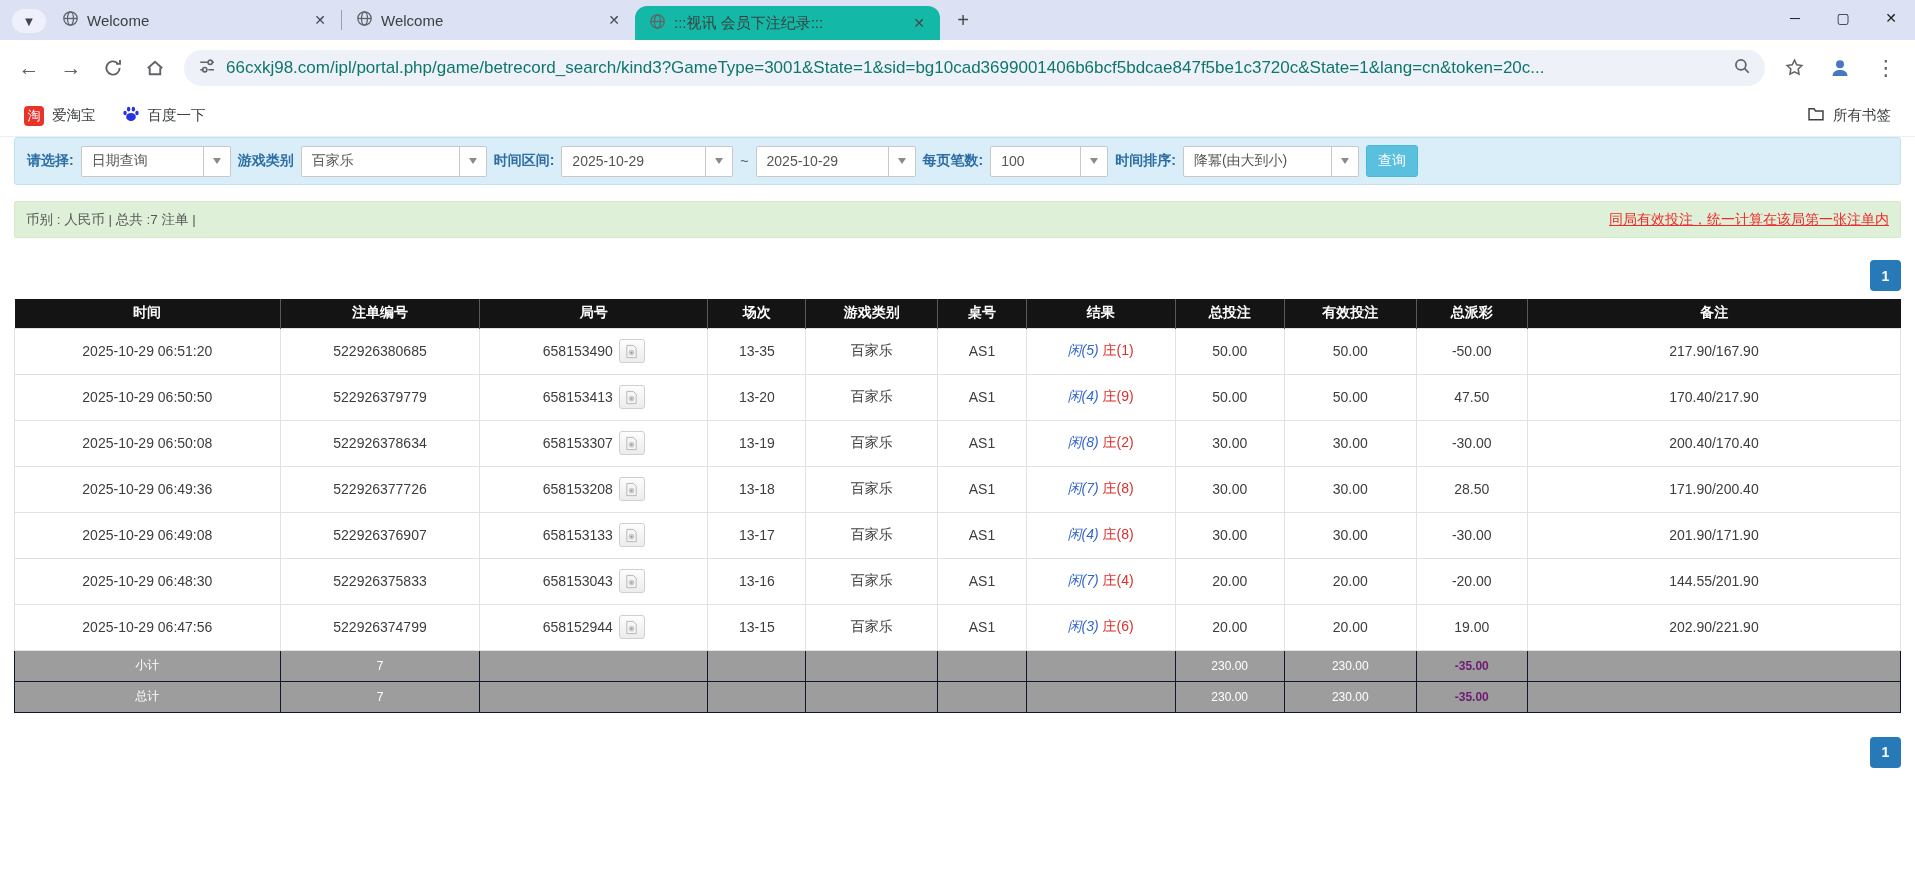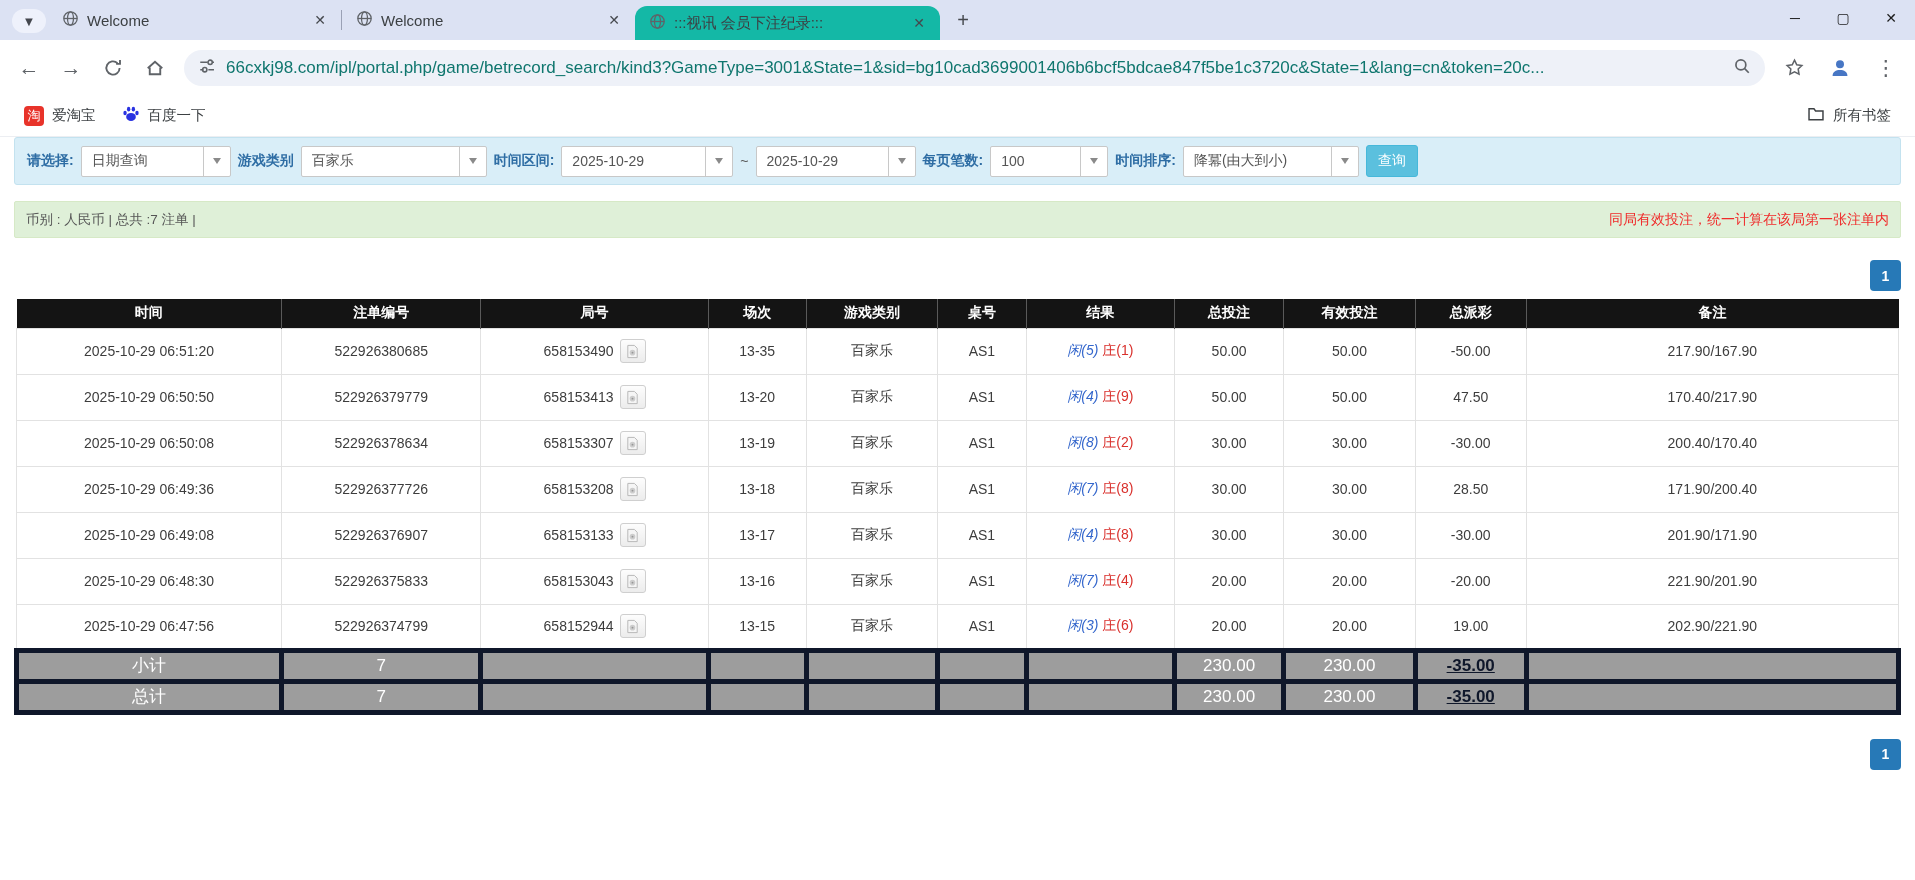--- a/index.html
+++ b/index.html
@@ -60,21 +60,21 @@
   .caret { width:0; height:0; border-left:4.5px solid transparent; border-right:4.5px solid transparent;
     border-top:6px solid #8a8a8a; }
   .tilde { color:#555; }
   .search-btn { background:#5bc0de; color:#fff; border:1px solid #46b8da; border-radius:3px;
     height:32px; padding:0 11px; font-size:14px; display:flex; align-items:center; cursor:pointer; }
 
   .summary-bar { margin:16px 14px 0 14px; height:37px; background:#dff0d8; border:1px solid #d6e9c6;
     border-radius:2px; display:flex; align-items:center; justify-content:space-between;
     padding:0 11px; font-size:13.5px; }
   .summary-left { color:#555; }
-  .summary-right { color:#f02a2a; font-size:14px; }
+  .summary-right { color:#f02a2a; font-size:14px;text-decoration:underline; }
 
   .pager-row { display:flex; justify-content:flex-end; margin:22px 14px 8px 14px; }
   .pager-row.bottom { margin-top:24px; }
   .page-btn { min-width:31px; height:31px; background:#2779b7; color:#fff; border-radius:4px;
     display:flex; align-items:center; justify-content:center; font-size:14px; font-weight:bold;
     cursor:pointer; }
 
   table.records { width:1887px; margin:0 14px; border-collapse:collapse; font-size:14px;
     table-layout:fixed; }
   table.records th { background:#141414; color:#fff; font-weight:bold; height:29px;
@@ -82,23 +82,23 @@
   table.records th:first-child { border-left:none; }
   table.records td { border:1px solid #e2e2e2; height:46px; text-align:center; color:#3d3d3d; }
   .round-cell-inner { display:inline-flex; align-items:center; gap:6px; }
   .video-btn { width:26px; height:24px; border:1px solid #cfcfcf; border-radius:3px;
     background:linear-gradient(#fdfdfd,#ececec); display:inline-flex; align-items:center;
     justify-content:center; cursor:pointer; }
   .blue-num { color:#3c78d9; cursor:pointer; }
   .neg { color:#ee0000; }
   .res-player { color:#3366cc;font-style:italic; }
   .res-banker { color:#d9302c; }
-  tr.summary td { background:#9d9d9d; color:#fff; border:5px solid #0f172a; height:31px;
-    font-size:17px; }
-  tr.summary td.neg-sum { color:#0f172a; font-weight:bold;text-decoration:underline; }
+  tr.summary td { background:#9d9d9d; color:#fff; border:1px solid #0f172a; height:31px;
+    font-size:12px; }
+  tr.summary td.neg-sum { color:#701a75; font-weight:bold; }
 </style>
 </head>
 <body>
 
 <div class="chrome-top">
   <div class="tabstrip">
     <div class="tab-search-pill">▼</div>
 
     <div class="tab first">
       <span>
@@ -439,21 +439,21 @@
                 </svg>
               </span>
             </span></td>
           <td>13-16</td>
           <td>百家乐</td>
           <td>AS1</td>
           <td><span class="res-player">闲(7)</span> <span class="res-banker">庄(4)</span></td>
           <td class="blue-num">20.00</td>
           <td>20.00</td>
           <td class="neg">-20.00</td>
-          <td>221.90/201.90</td>
+          <td>144.55/201.90</td>
         </tr>
         <tr>
           <td>2025-10-29 06:47:56</td>
           <td>522926374799</td>
           <td><span class="round-cell-inner">
               <span>658152944</span>
               <span class="video-btn">
                 <svg width="15" height="15" viewBox="0 0 16 16">
                   <path d="M3 1.5h7l3 3v10H3z" fill="#f5f5f5" stroke="#b5b5b5"></path>
                   <circle cx="8" cy="9.2" r="3" fill="#cdcdcd"></circle>

